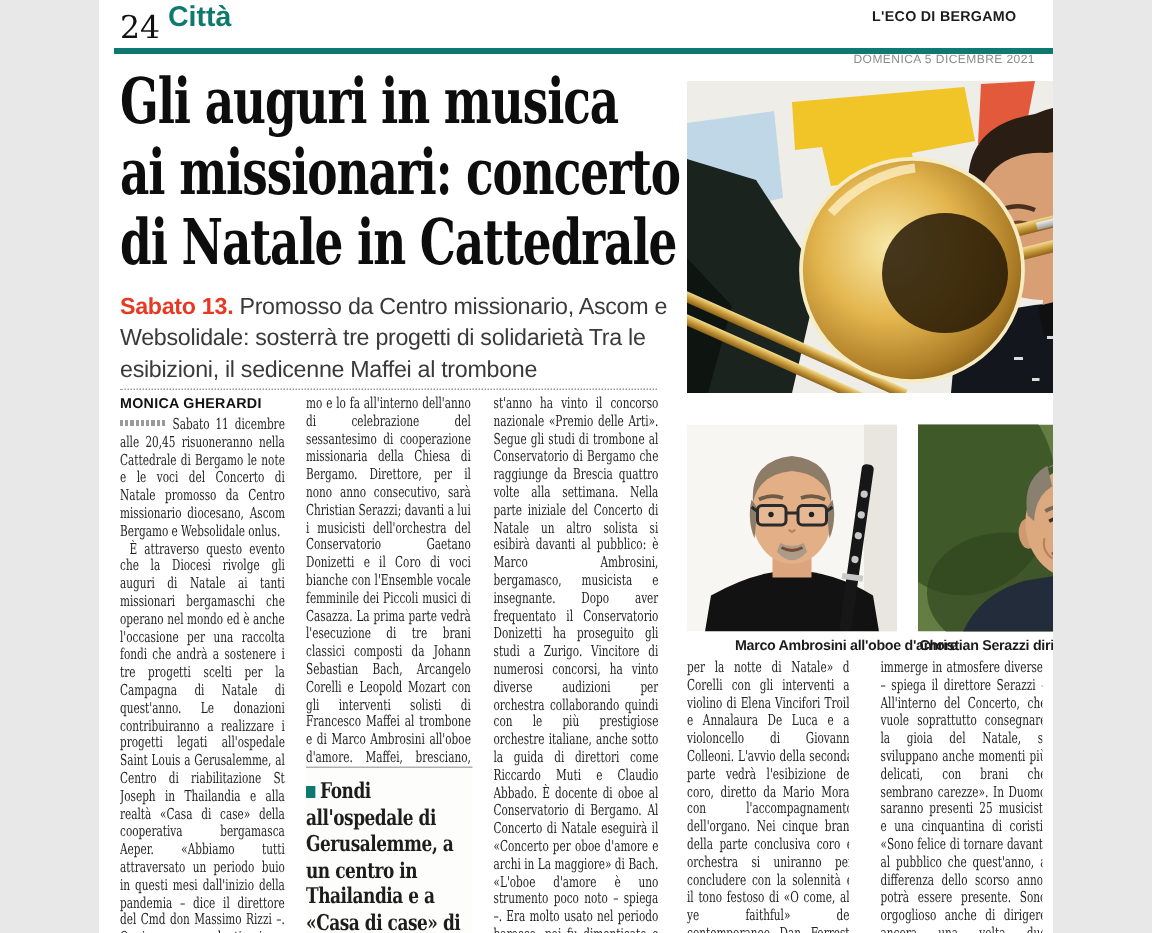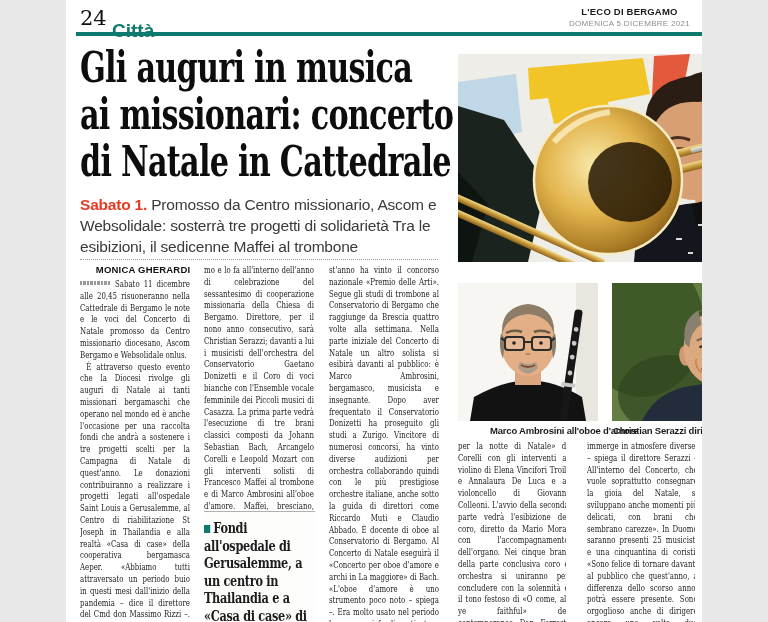--- a/index.html
+++ b/index.html
@@ -1,41 +1,41 @@
 <!DOCTYPE html>
 <html lang="it"><head>
 <meta charset="utf-8">
 <style>
   html,body{margin:0;padding:0;background:#e8e8e8;}
   .page{position:relative;width:636px;height:622px;background:#ffffff;overflow:hidden;
         font-family:"DejaVu Serif",serif;color:#1c1c1c;margin:0 auto;}
   
   .hdr-pgnum{position:absolute;left:14px;top:6px;font:400 21px "DejaVu Serif",serif;color:#111;}
-  .hdr-section{position:absolute;left:46px;top:20px;font:700 19px "Liberation Sans",sans-serif;}
+  .hdr-section{position:absolute;left:46px;top:1px;font:700 19px "Liberation Sans",sans-serif;}
   .hdr-right{position:absolute;right:12px;top:6px;text-align:center;font-family:"Liberation Sans",sans-serif;}
   .hdr-masthead{font-size:9.5px;font-weight:700;color:#1a1a1a;letter-spacing:.2px;}
-  .hdr-date{font-size:8px;color:#8d8d8d;letter-spacing:.3px;margin-top:2px;}
+  .hdr-date{font-size:8px;color:#8d8d8d;letter-spacing:.3px;margin-top:18px;}
   .hdr-rule{position:absolute;left:10px;top:32px;width:748px;height:4px;}
   
   .headline{position:absolute;left:14px;top:44px;width:540px;transform:scaleX(.72);transform-origin:0 0;
             font:700 42px/47px "DejaVu Serif",serif;color:#0d0d0d;letter-spacing:-1px;}
   .dek{position:absolute;left:14px;top:194px;width:372px;font:400 15.5px/21px "Liberation Sans",sans-serif;
        color:#3a3a3a;letter-spacing:-.2px;}
   .dek b{font-weight:700;}
   .dots-rule{position:absolute;left:14px;top:259px;width:358px;border-top:1px dotted #9a9a9a;}
   
   .left-cols{position:absolute;left:14px;top:264px;width:359px;height:358px;display:flex;gap:14px;}
   .right-cols{position:absolute;left:392px;top:440px;width:366px;height:182px;display:flex;gap:21px;}
   .bcol{flex:1 1 0;overflow:hidden;position:relative;}
   .col-inner{width:157px;transform:scaleX(.70);transform-origin:0 0;font-size:10px;line-height:11.8px;
              text-align:justify;color:#222;hyphens:auto;}
   .right-cols .col-inner{width:158px;}
   .col-inner p{margin:0;}
   .col-inner p.indent{text-indent:9px;}
-  .byline{font:700 9.5px "Liberation Sans",sans-serif;color:#111;letter-spacing:.2px;margin-bottom:3px;text-align:right;}
+  .byline{font:700 9.5px "Liberation Sans",sans-serif;color:#111;letter-spacing:.2px;margin-bottom:3px;}
   .lead-dash::before{content:"";display:inline-block;width:44px;height:4px;margin-right:6px;vertical-align:2px;
     background:repeating-linear-gradient(90deg,#9a9a9a 0 3px,transparent 3px 5px);}
   
   .pullquote{position:absolute;bottom:0;left:0;width:114px;background:#fdfdfb;border-top:1px solid #b0b0b0;
              padding-top:7px;height:103px;}
   .pq-inner{width:150px;transform:scaleX(.78);transform-origin:0 0;
             font:700 14.5px/17.5px "DejaVu Serif",serif;color:#1d1d1d;letter-spacing:-.4px;}
   .pq-sq{display:inline-block;width:8px;height:8px;margin-right:4px;}
   
   .photo{position:absolute;display:block;}
@@ -61,21 +61,21 @@
   </div>
   <div class="hdr-rule" style="background:#0e7a6f;"></div>
 
   <h1 class="headline" style="margin:0;">
     <div>Gli auguri in musica</div>
     <div>ai missionari: concerto</div>
     <div>di Natale in Cattedrale</div>
   </h1>
 
   <p class="dek" style="margin:0;">
-    <b style="color:#e63a22;">Sabato 1.</b>
+    <b style="color:#e63a22;">Sabato 13.</b>
     <span>Promosso da Centro missionario, Ascom e Websolidale: sosterrà tre progetti di solidarietà Tra le esibizioni, il sedicenne Maffei al trombone</span>
   </p>
 
   <div class="dots-rule"></div>
 
   <section class="left-cols">
     <div class="bcol">
       <div class="byline">MONICA GHERARDI</div>
       <div class="col-inner">
         <p class="lead-dash">Sabato 11 dicembre alle 20,45 risuoneranno nella Cattedrale di Bergamo le note e le voci del Concerto di Natale promosso da Centro missionario diocesano, Ascom Bergamo e Websolidale onlus.</p>

